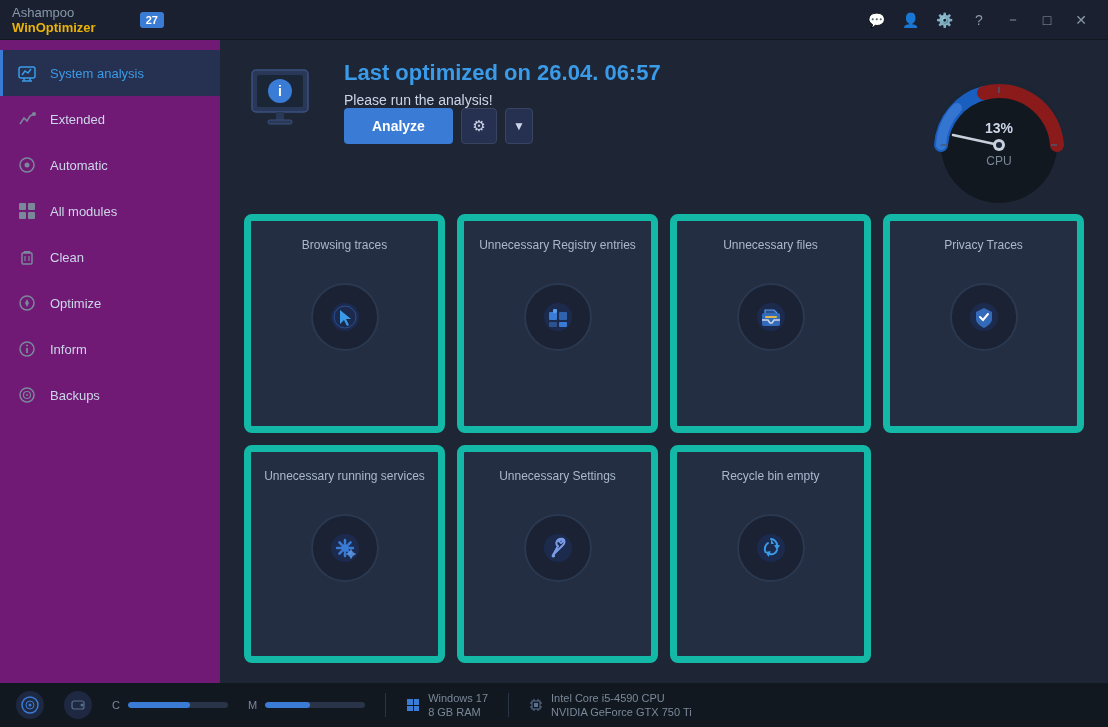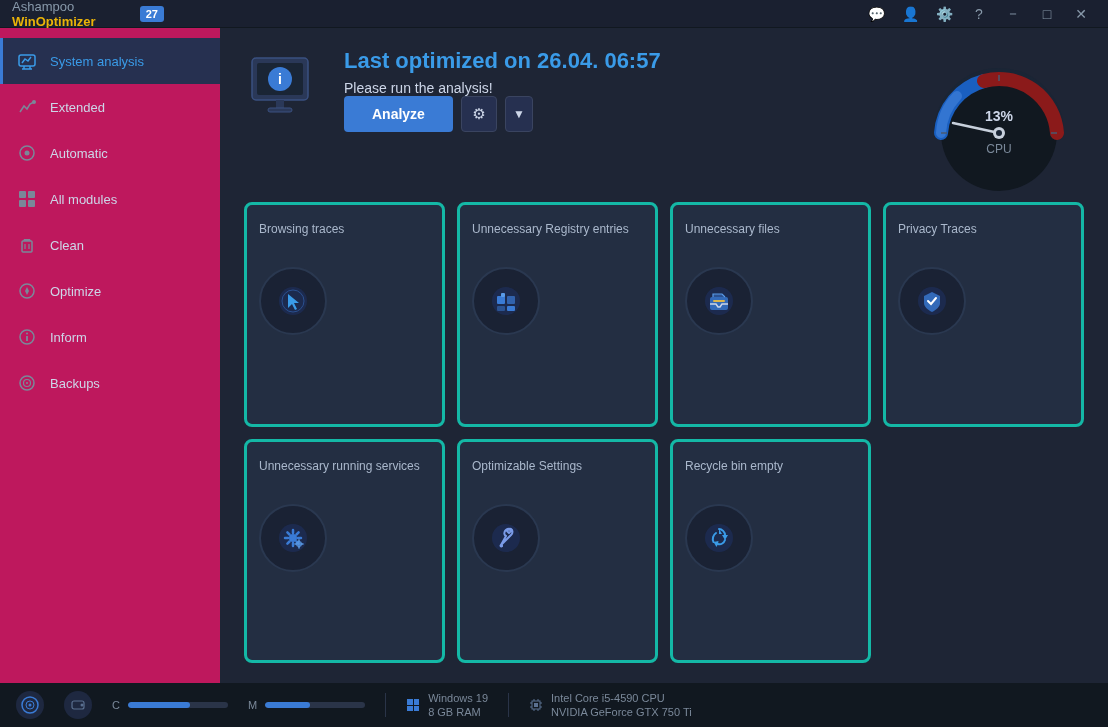--- a/index.html
+++ b/index.html
@@ -10,21 +10,21 @@
       font-family: 'Segoe UI', Arial, sans-serif;
       color: #cdd6e8;
       overflow: hidden;
       display: flex;
       flex-direction: column;
     }
 
     
     .titlebar {
       background: #1a2030;
-      height: 28px;
+      height: 40px;
       display: flex;
       align-items: center;
       justify-content: space-between;
       padding: 0 12px;
       border-bottom: 1px solid #111820;
       flex-shrink: 0;
     }
     .titlebar-left {
       display: flex;
       align-items: center;
@@ -67,21 +67,21 @@
     
     .main-layout {
       display: flex;
       flex: 1;
       overflow: hidden;
     }
 
     
     .sidebar {
       width: 220px;
-      background: #be185d;
+      background: #701a75;
       flex-shrink: 0;
       display: flex;
       flex-direction: column;
       padding: 10px 0;
     }
     .sidebar-item {
       display: flex;
       align-items: center;
       gap: 12px;
       padding: 12px 16px;
@@ -207,25 +207,25 @@
       grid-template-columns: repeat(4, 1fr);
       gap: 12px;
       flex: 1;
     }
     .module-card {
       background: #232e42;
       border-radius: 8px;
       padding: 16px 12px;
       display: flex;
       flex-direction: column;
-      align-items: flex-start;
+      align-items: center;
       gap: 14px;
       cursor: pointer;
       transition: background 0.15s;
-      border: 3px solid #14b8a6;
+      border: 7px solid #14b8a6;
     }
     .module-title {
       font-size: 12px;
       color: #aab8cc;
       text-align: center;
       line-height: 1.4;
       min-height: 32px;
       display: flex;
       align-items: flex-start;
       justify-content: center;
@@ -555,21 +555,21 @@
               <line x1="25" y1="21" x2="25" y2="22.5"></line>
               <line x1="25" y1="27.5" x2="25" y2="29"></line>
               <line x1="21" y1="25" x2="22.5" y2="25"></line>
               <line x1="27.5" y1="25" x2="29" y2="25"></line>
             </g>
           </svg>
         </div>
       </div>
 
       <div class="module-card">
-        <div class="module-title">Optimizable Settings</div>
+        <div class="module-title">Unnecessary Settings</div>
         <div class="module-icon-wrap">
           <svg class="module-svg" viewBox="0 0 38 38" fill="none">
             <circle cx="19" cy="19" r="14" fill="#1e3060" opacity="0.6"></circle>
 
             <path d="M14 26 L24 16 M24 16 C26 14 26 11 24 10 C23 9.5 22 10 22 10 L24 12 L22 14 L20 12 L22 10 C21 9.5 19 10 18 12 C17 14 17 16 19 17 L14 26 C13 27 14 28 15 27 L14 26 Z" stroke="#7a9be8" stroke-width="2" fill="none" stroke-linecap="round" stroke-linejoin="round"></path>
             <circle cx="14.5" cy="26.5" r="1.5" fill="#7a9be8"></circle>
           </svg>
         </div>
       </div>
 
@@ -630,21 +630,21 @@
   <div class="status-divider"></div>
 
   <div class="statusbar-section">
     <svg width="14" height="14" viewBox="0 0 14 14">
       <rect x="1" y="1" width="6" height="6" fill="#3a7bd5"></rect>
       <rect x="8" y="1" width="5" height="6" fill="#3a7bd5"></rect>
       <rect x="1" y="8" width="6" height="5" fill="#3a7bd5"></rect>
       <rect x="8" y="8" width="5" height="5" fill="#3a7bd5"></rect>
     </svg>
     <div class="sys-info">
-      <span class="sys-info-row">Windows 19</span>
+      <span class="sys-info-row">Windows 17</span>
       <span class="sys-info-row">8 GB RAM</span>
     </div>
   </div>
 
   <div class="status-divider"></div>
 
   <div class="statusbar-section">
     <svg width="14" height="14" viewBox="0 0 14 14">
       <rect x="3" y="3" width="8" height="8" stroke="#5a7090" stroke-width="1" fill="none"></rect>
       <rect x="5" y="5" width="4" height="4" fill="#5a7090"></rect>

